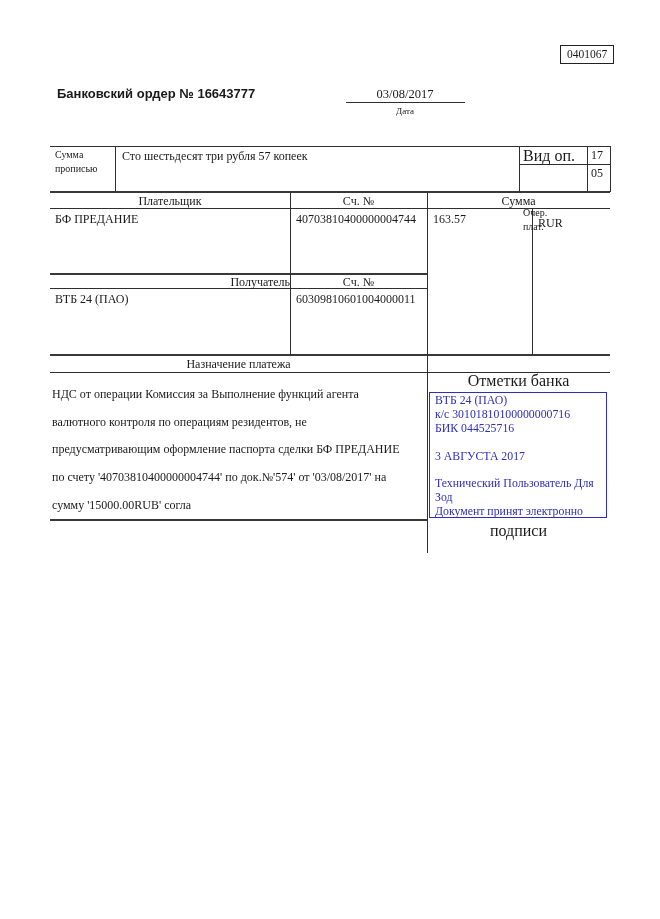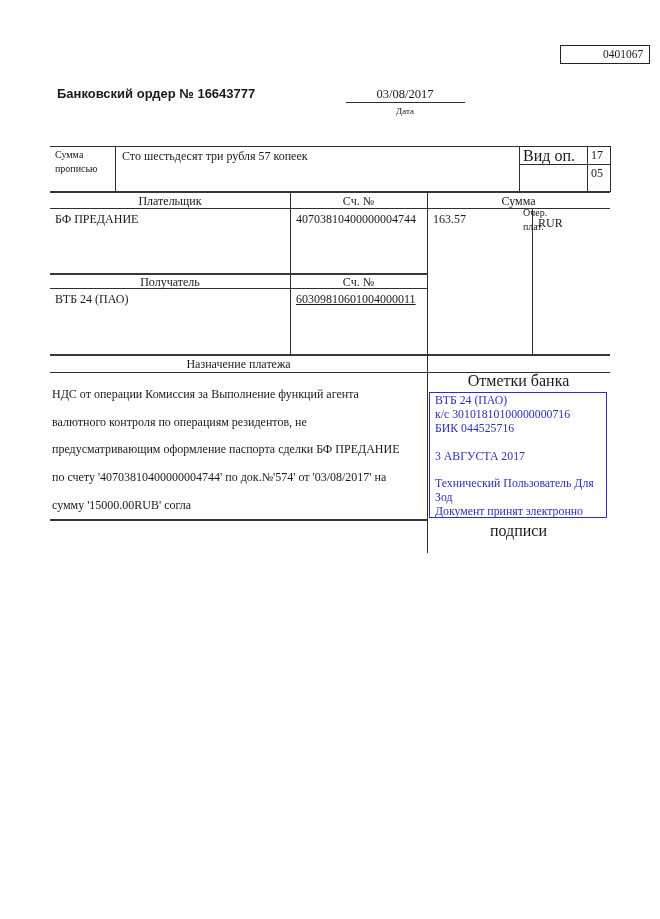--- a/index.html
+++ b/index.html
@@ -11,21 +11,21 @@
     color:#1a1a1a;
     overflow:hidden;
   }
   .cell{position:absolute;font-size:12px;line-height:14px;white-space:nowrap;}
   .center{text-align:center;}
   .hline{position:absolute;height:1px;background:#2e2e2e;}
   .hline.thick{height:2px;background:#383838;}
   .vline{position:absolute;width:1px;background:#2e2e2e;}
   .code-box{
     position:absolute;left:560px;top:45px;width:52px;height:17px;
-    border:1px solid #222;font-size:11.5px;line-height:17px;text-align:center;padding-left:36px;
+    border:1px solid #222;font-size:11.5px;line-height:17px;text-align:center;
   }
   .doc-title{
     position:absolute;left:57px;top:86px;
     font-family:"Liberation Sans", sans-serif;font-weight:bold;font-size:13px;
   }
   .date-value{position:absolute;left:345px;top:87px;width:120px;text-align:center;font-size:12.5px;}
   .date-line{position:absolute;left:346px;top:102px;width:119px;height:1px;background:#2e2e2e;}
   .date-label{position:absolute;left:345px;top:106px;width:120px;text-align:center;font-size:9px;}
   .wrapcell{position:absolute;font-size:10px;line-height:13.5px;}
   .purpose-block{position:absolute;left:52px;top:375px;width:378px;font-size:12px;}
@@ -79,24 +79,24 @@
 
   <div class="cell center" style="left:50px;top:194px;width:240px;">Плательщик</div>
   <div class="cell center" style="left:290px;top:194px;width:137px;">Сч. №</div>
   <div class="cell center" style="left:427px;top:194px;width:183px;">Сумма</div>
 
   <div class="cell" style="left:55px;top:212px;">БФ ПРЕДАНИЕ</div>
   <div class="cell" style="left:296px;top:212px;">40703810400000004744</div>
   <div class="cell" style="left:433px;top:212px;">163.57</div>
   <div class="cell" style="left:538px;top:216px;">RUR</div>
 
-  <div class="cell center" style="left:50px;top:275px;width:240px;">Получатель</div>
+  <div class="cell center" style="left:50px;top:275px;width:240px;text-align:right;">Получатель</div>
   <div class="cell center" style="left:290px;top:275px;width:137px;">Сч. №</div>
   <div class="cell" style="left:55px;top:292px;">ВТБ 24 (ПАО)</div>
-  <div class="cell" style="left:296px;top:292px;text-decoration:underline;">60309810601004000011</div>
+  <div class="cell" style="left:296px;top:292px;">60309810601004000011</div>
 
   <div class="cell center" style="left:50px;top:357px;width:377px;">Назначение платежа</div>
   <div class="purpose-block">
       <div class="tline">НДС от операции Комиссия за Выполнение функций агента</div>
       <div class="tline">валютного контроля по операциям резидентов, не</div>
       <div class="tline">предусматривающим оформление паспорта сделки БФ ПРЕДАНИЕ</div>
       <div class="tline">по счету '40703810400000004744' по док.№'574' от '03/08/2017' на</div>
       <div class="tline">сумму '15000.00RUB' согла</div>
     </div>
 

